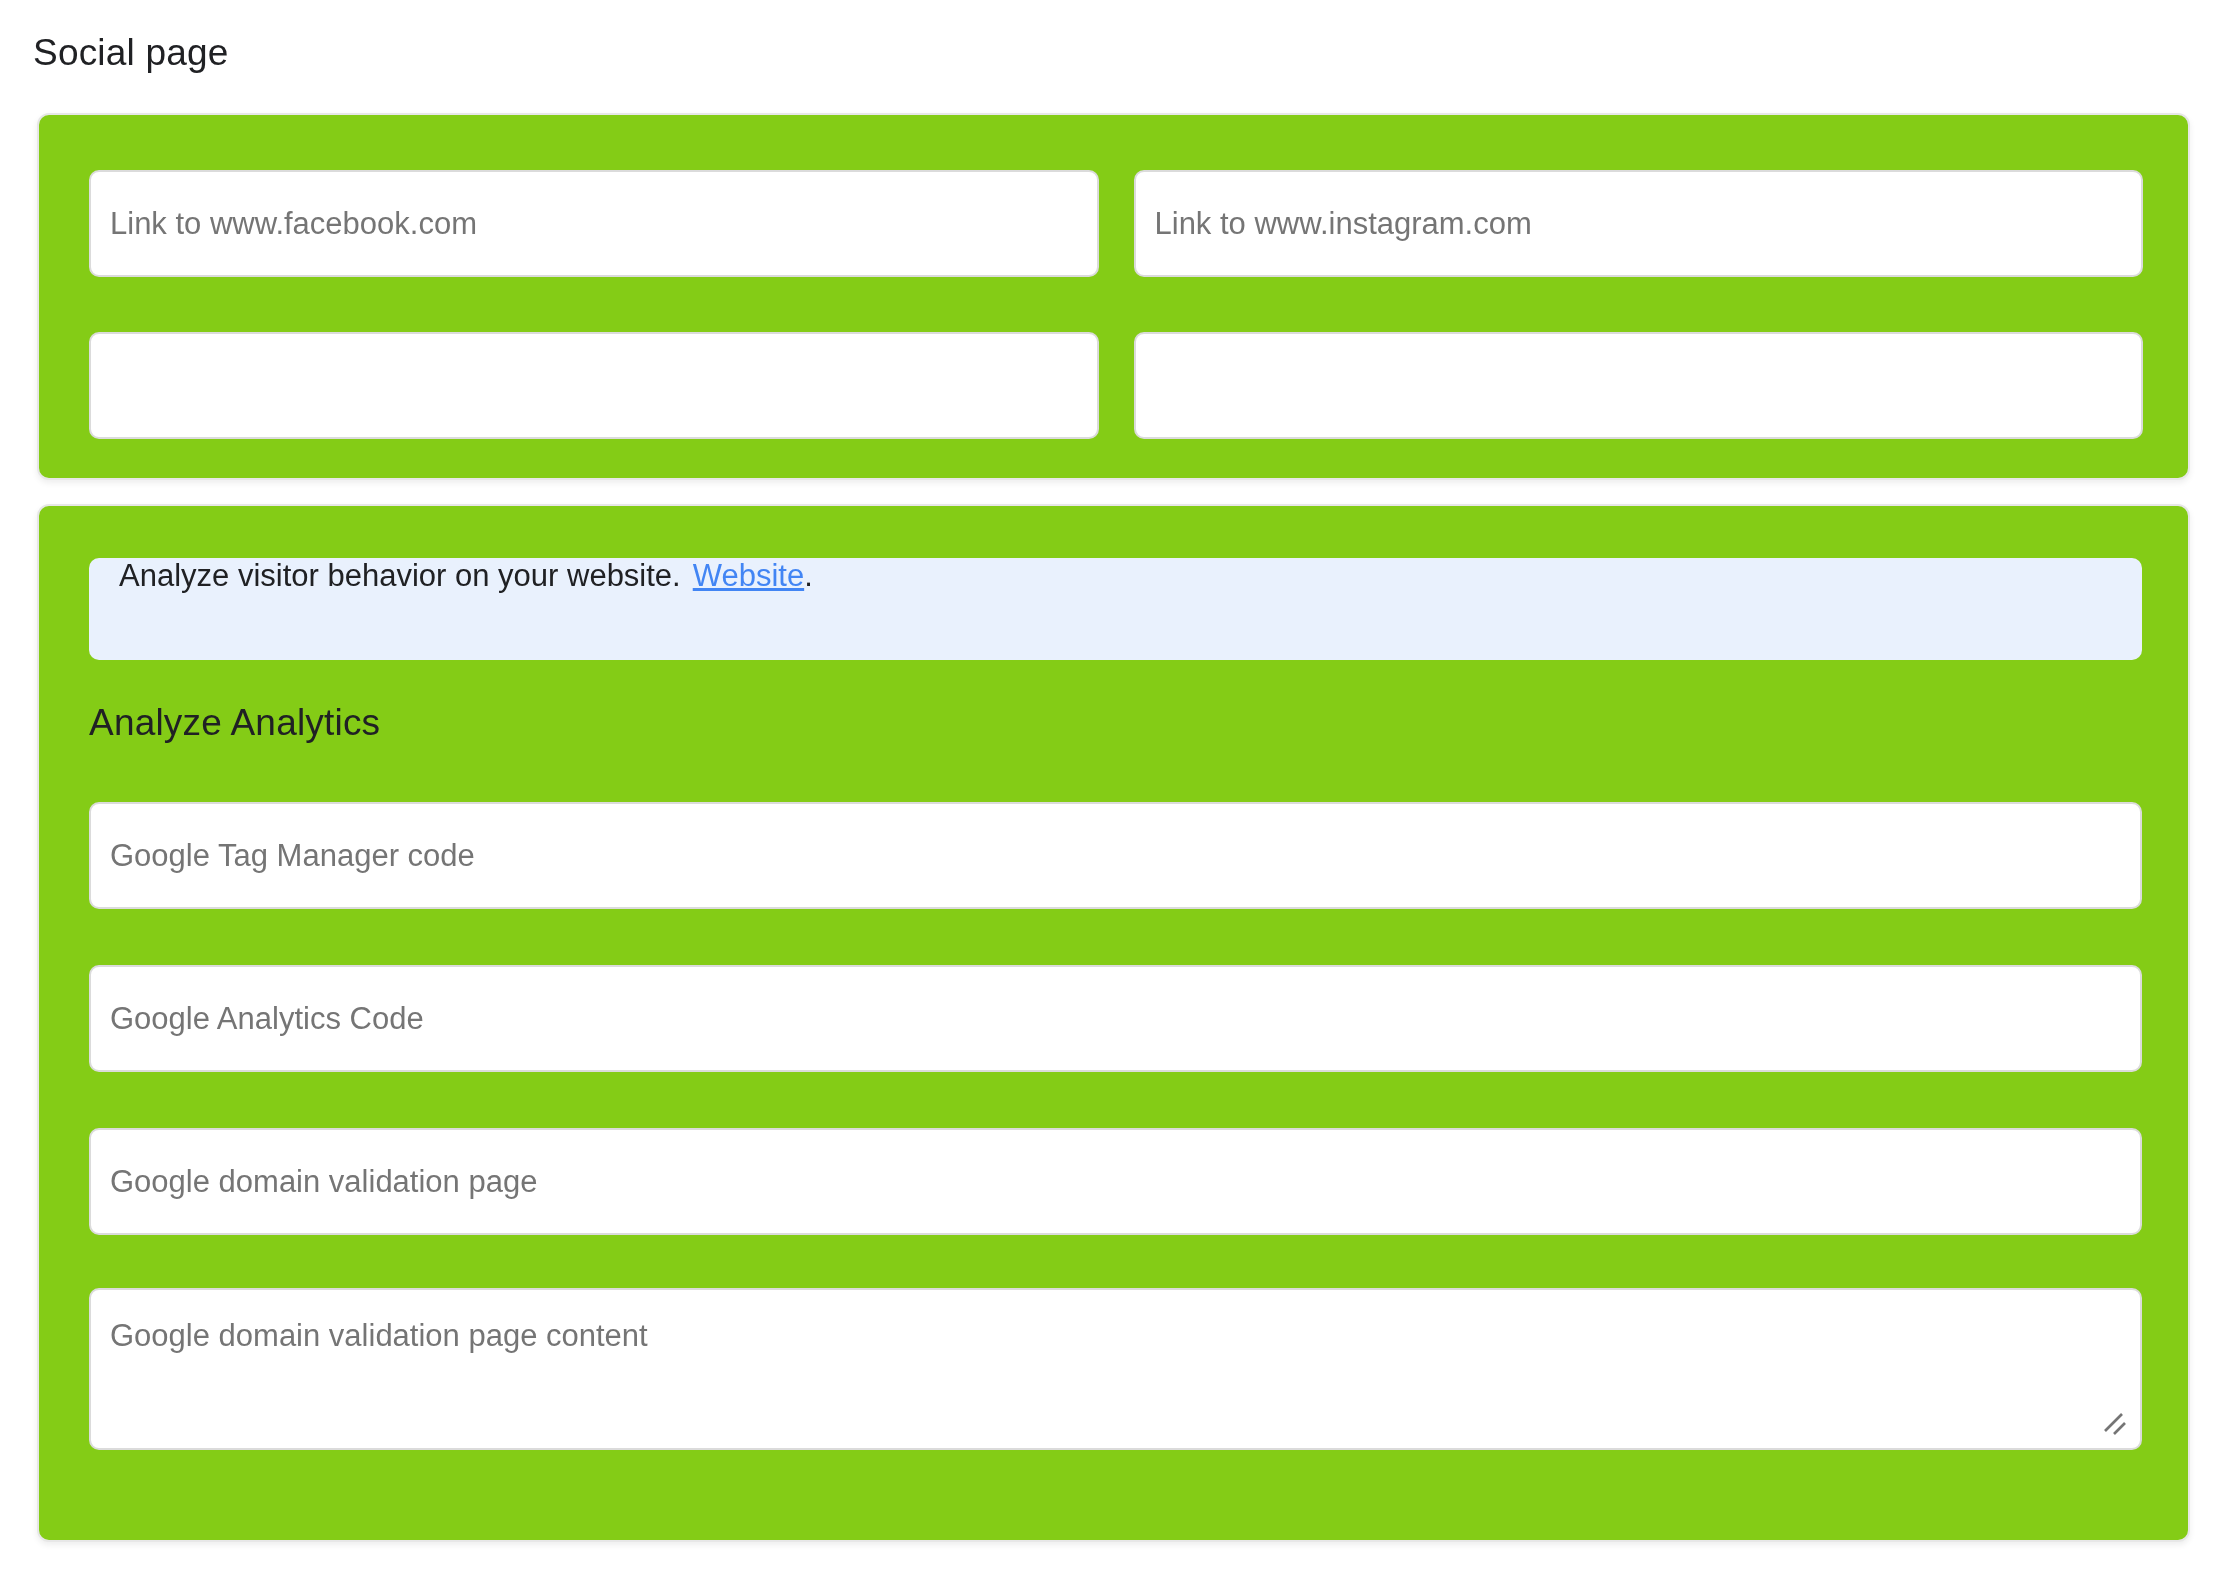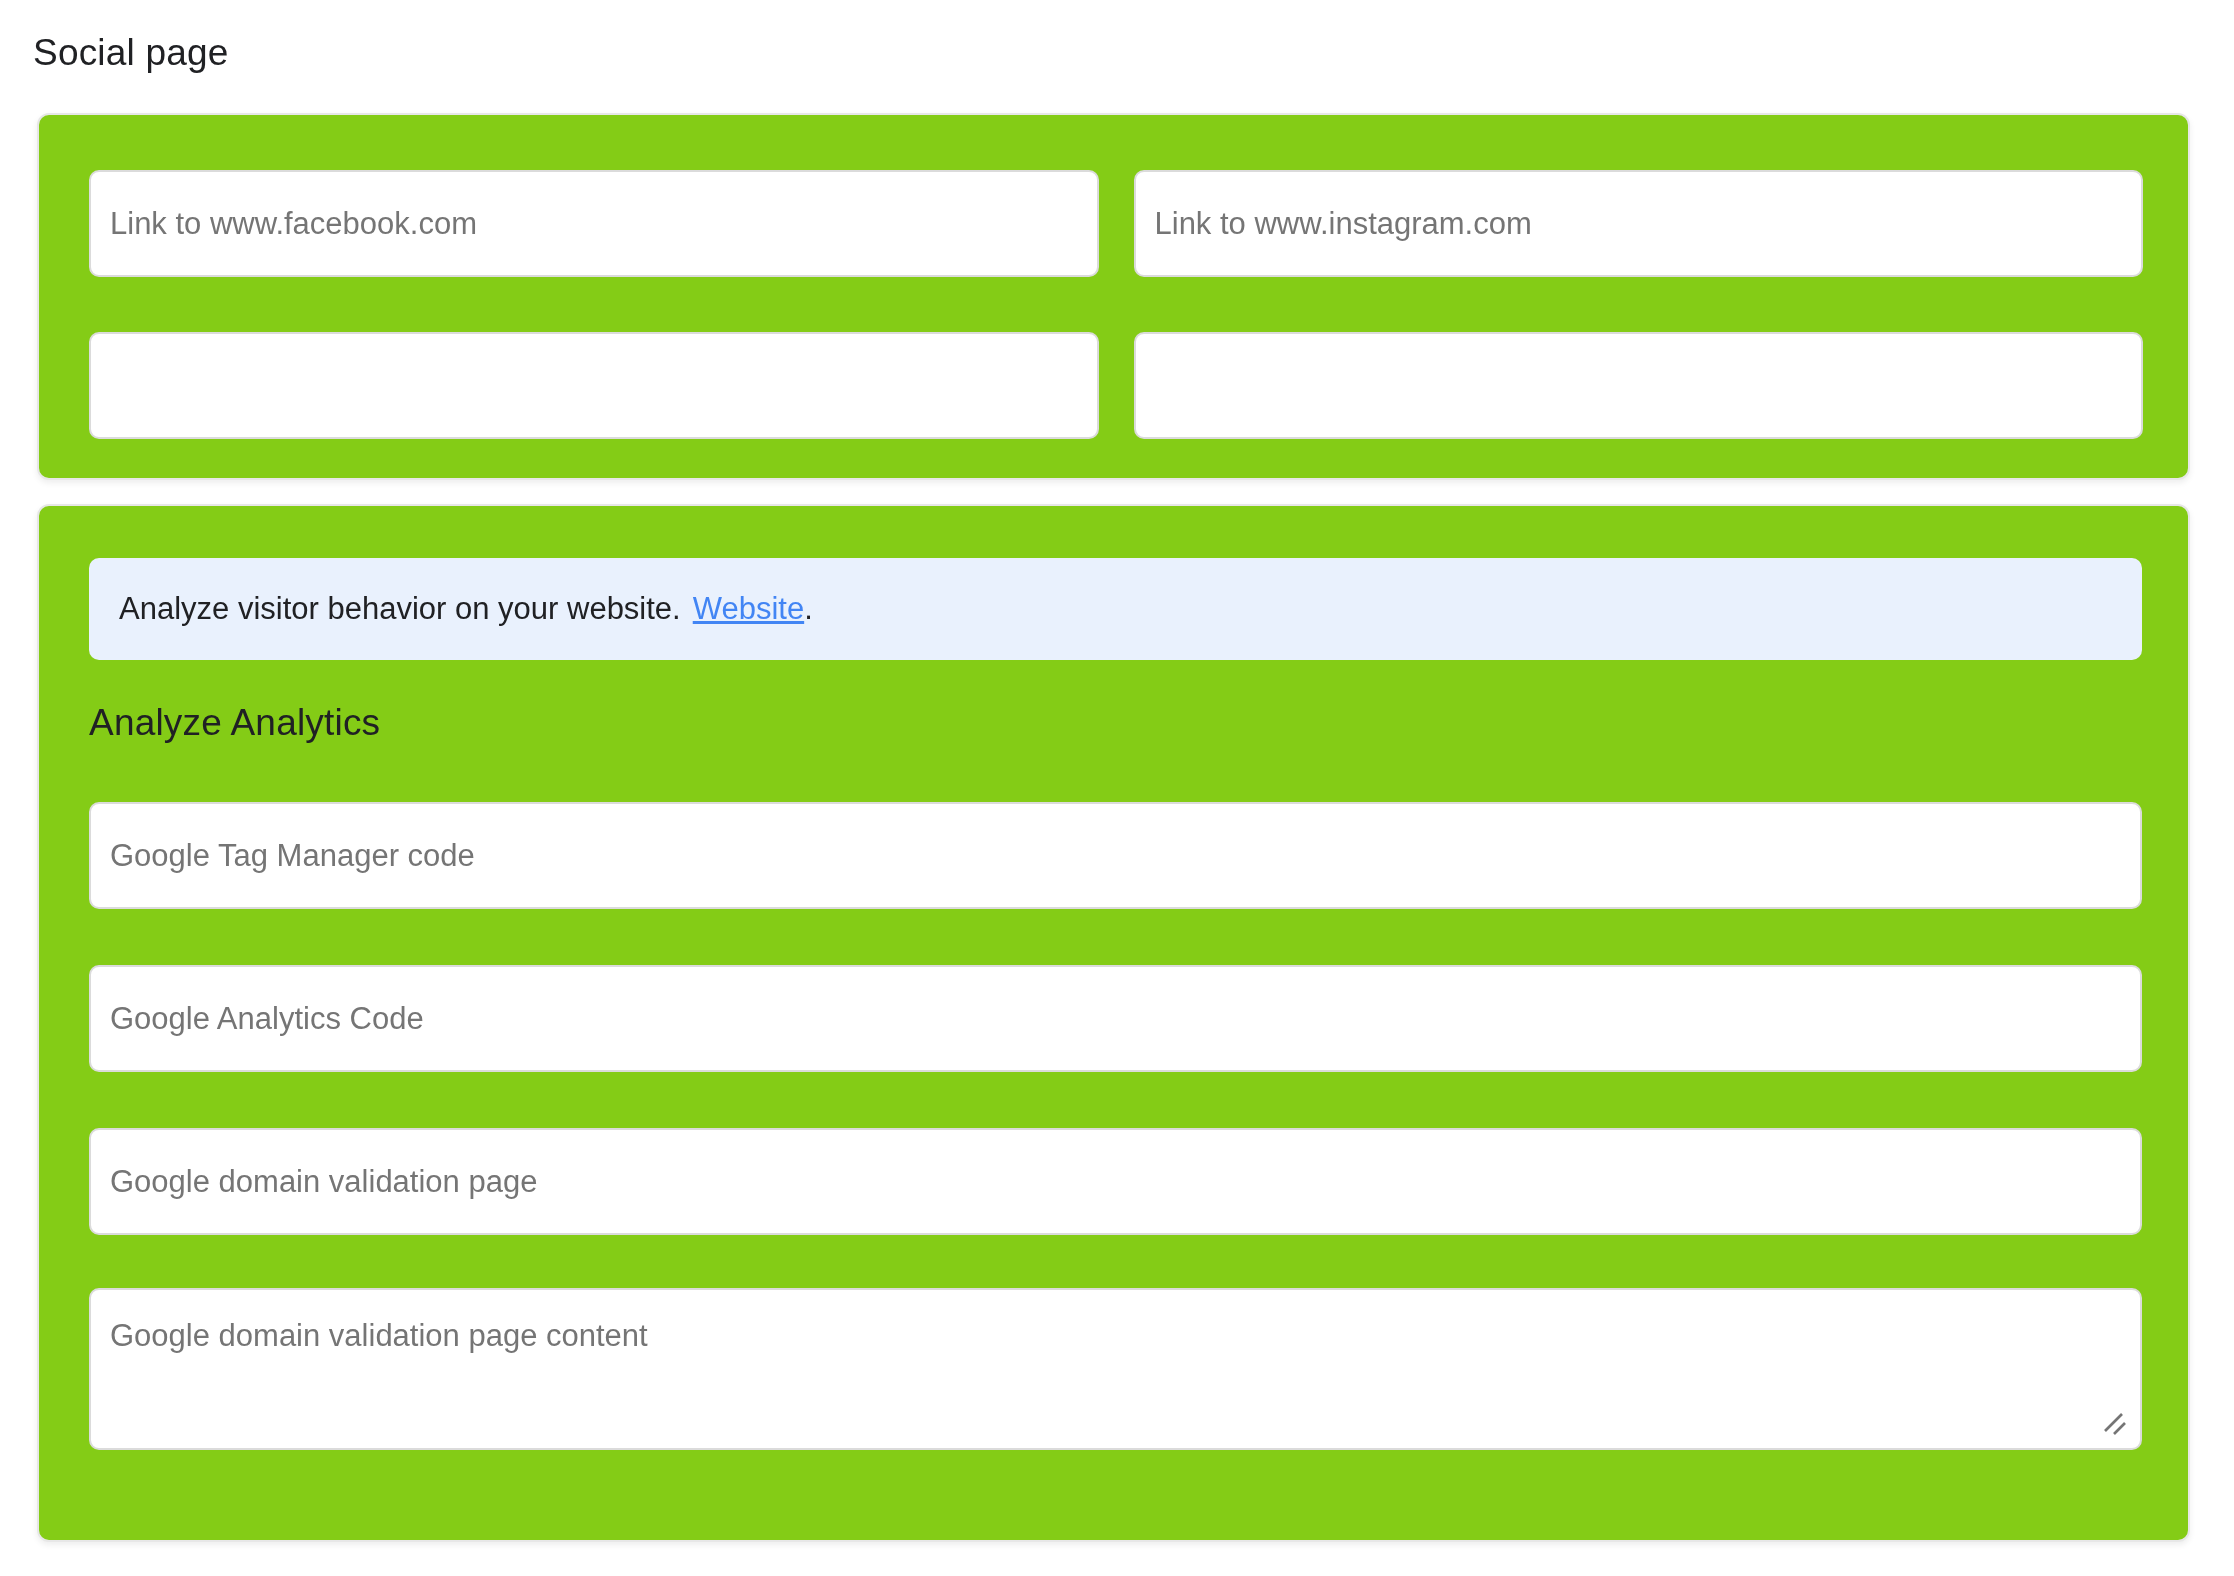--- a/index.html
+++ b/index.html
@@ -46,21 +46,21 @@
     font-family:inherit;font-size:31px;color:#202124;
     outline:none;
   }
   .text-input::placeholder{color:var(--placeholder-text);opacity:1;}
   
   .section-title.analytics{margin-top:59px;}
   .card-analytics{margin-top:24px;padding:52px 46px 90px 50px;min-height:1000px;}
   .banner{
     height:102px;border-radius:10px;
     background:var(--banner-bg);
-    display:flex;align-items:center;
+    display:flex;
     padding:0 30px;
     font-size:31px;color:#202124;
   }
   .banner a{
     color:var(--link-blue);
     text-decoration:underline;
     margin-left:12px;
     cursor:pointer;
   }
   .subsection-title{

